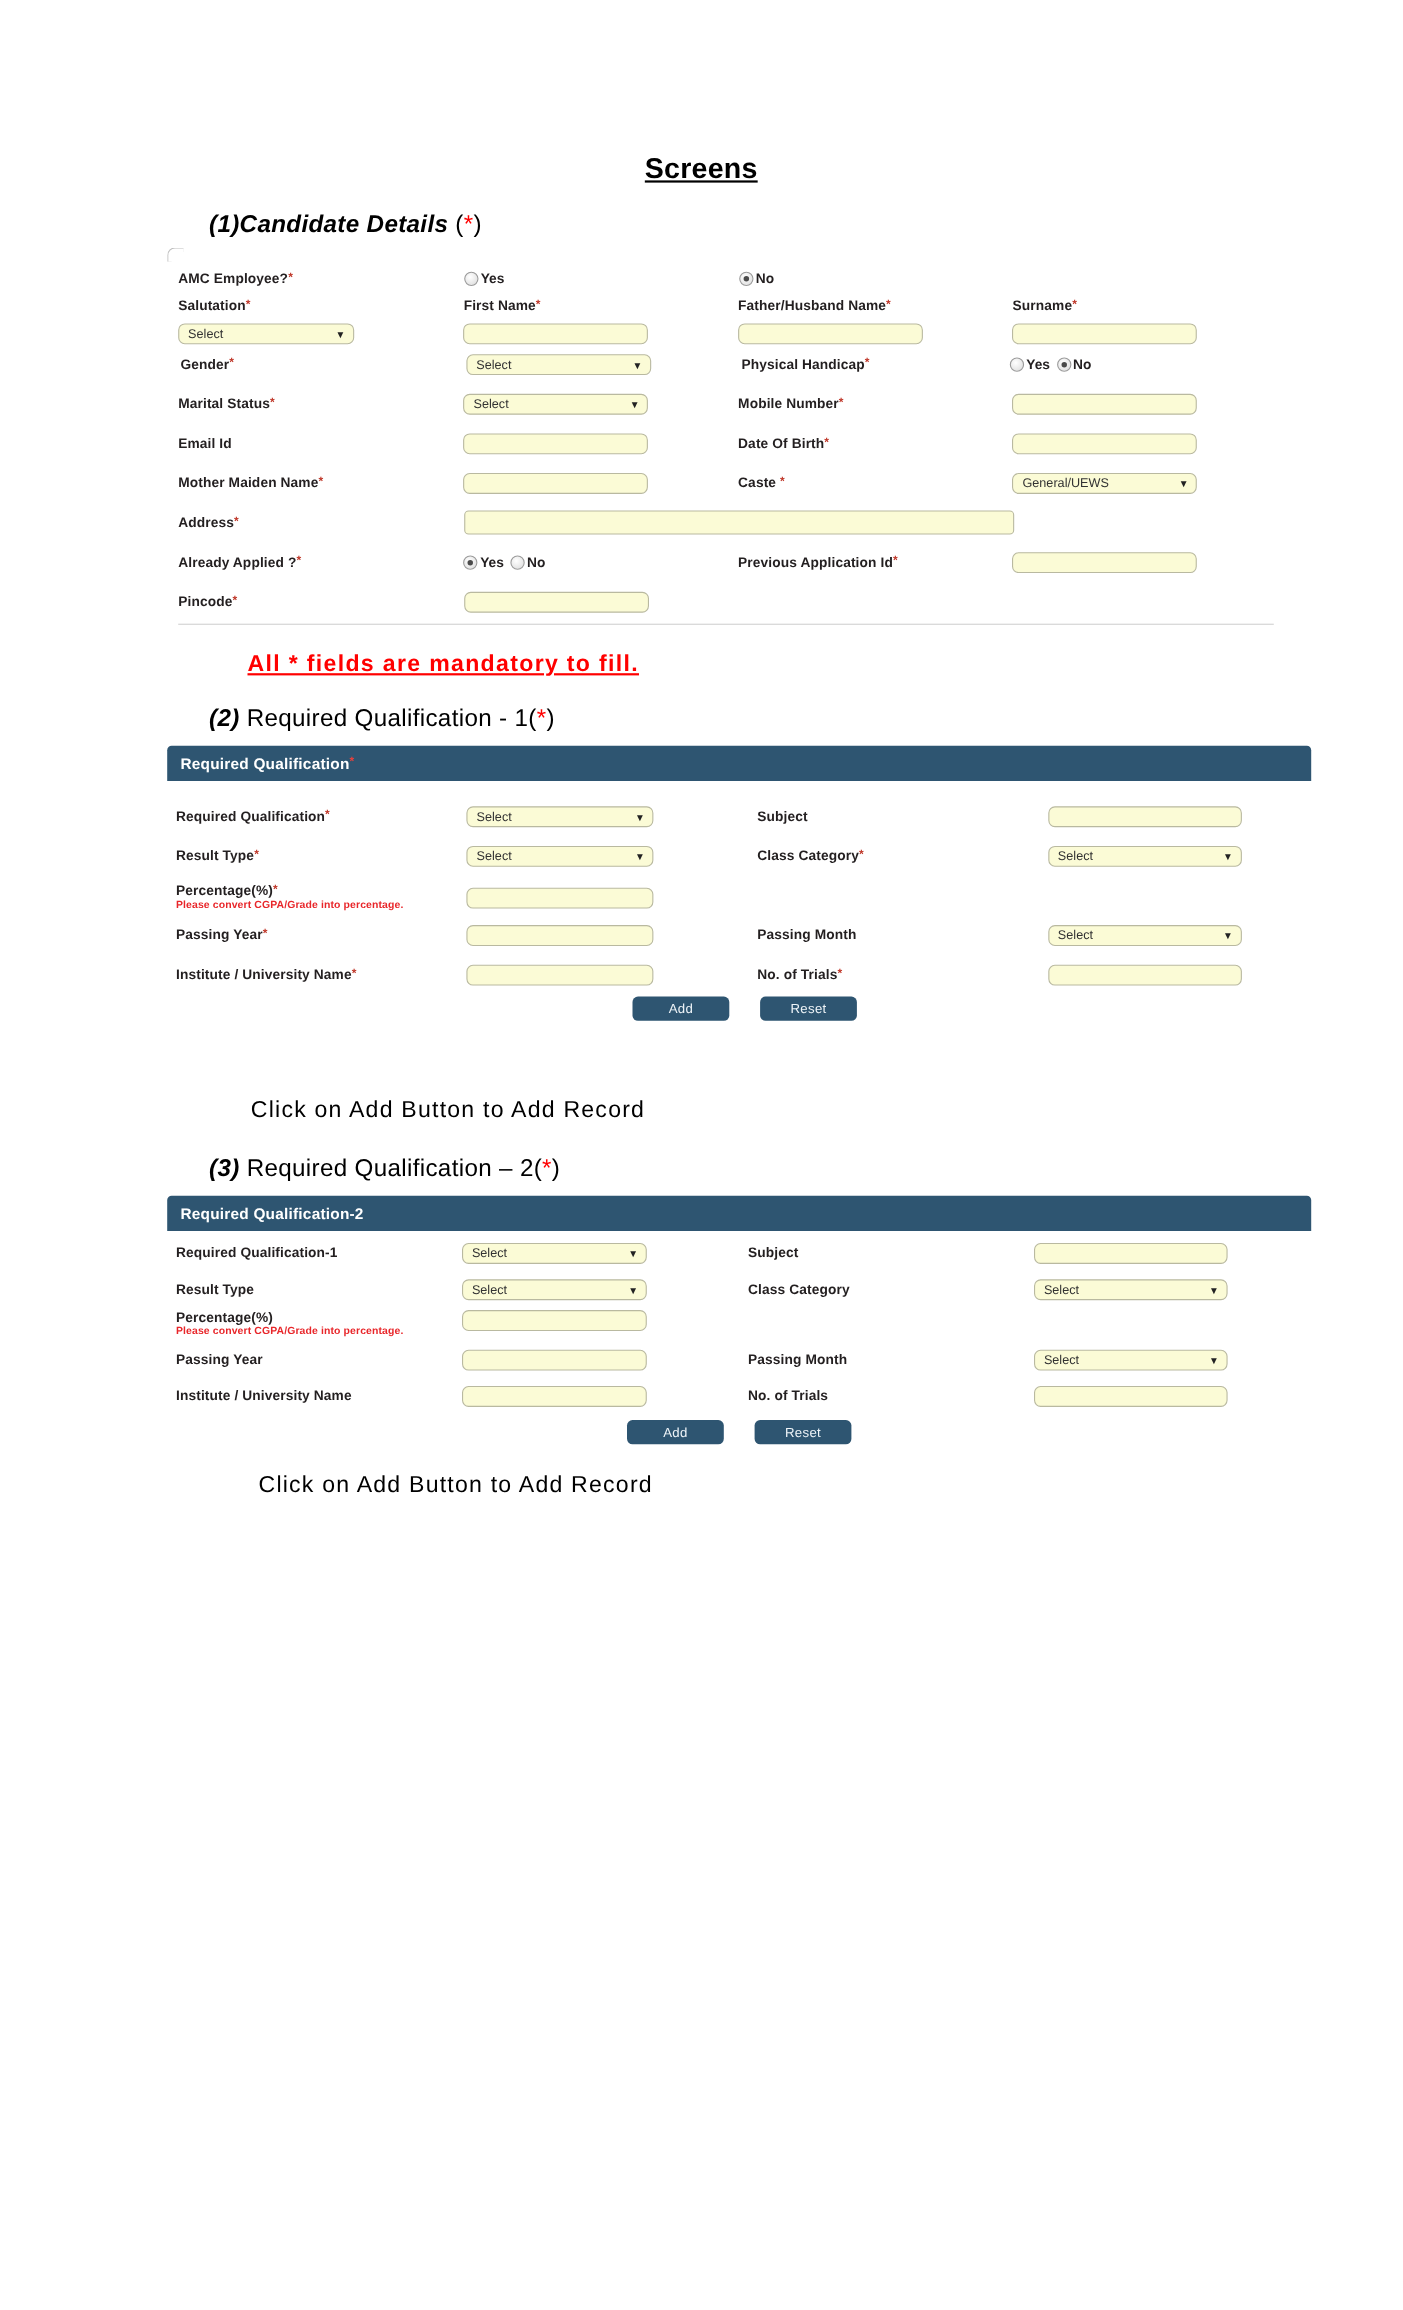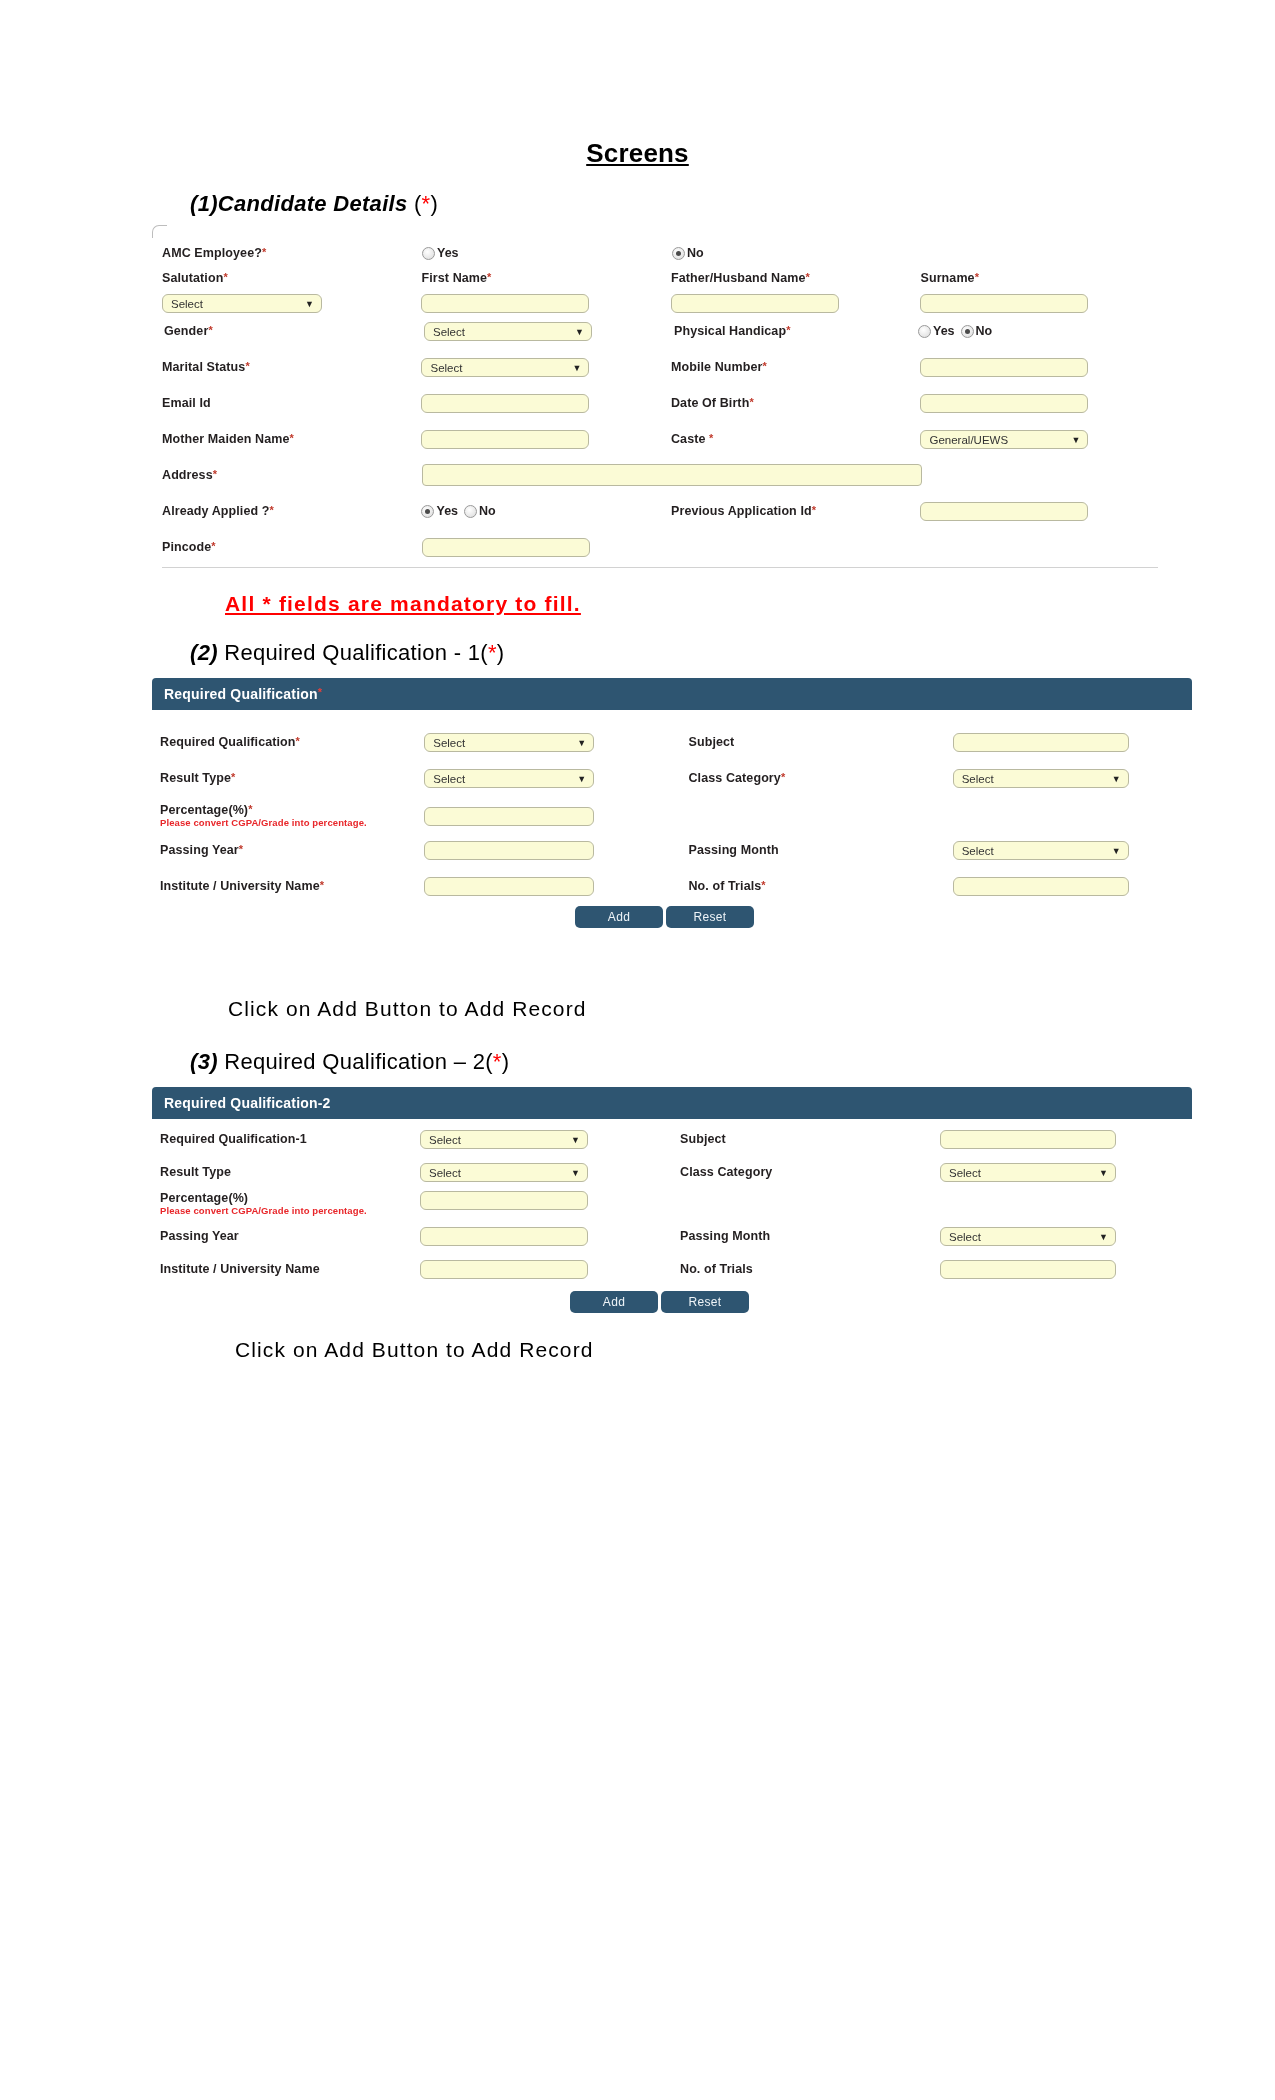--- a/index.html
+++ b/index.html
@@ -204,21 +204,21 @@
     font-weight: normal;
     width: 88px;
     height: 22px;
     line-height: 22px;
     text-align: center;
     display: inline-block;
     letter-spacing: 0.3px;
   }
   .btnrow {
     display: flex;
-    gap: 3px;
+    gap: 28px;
     padding-top: 5px;
   }
 
   .hr-bottom {
     border-top: 1px solid #d2d2d2;
     margin-top: 6px;
   }
 </style>
 </head>
 <body>

